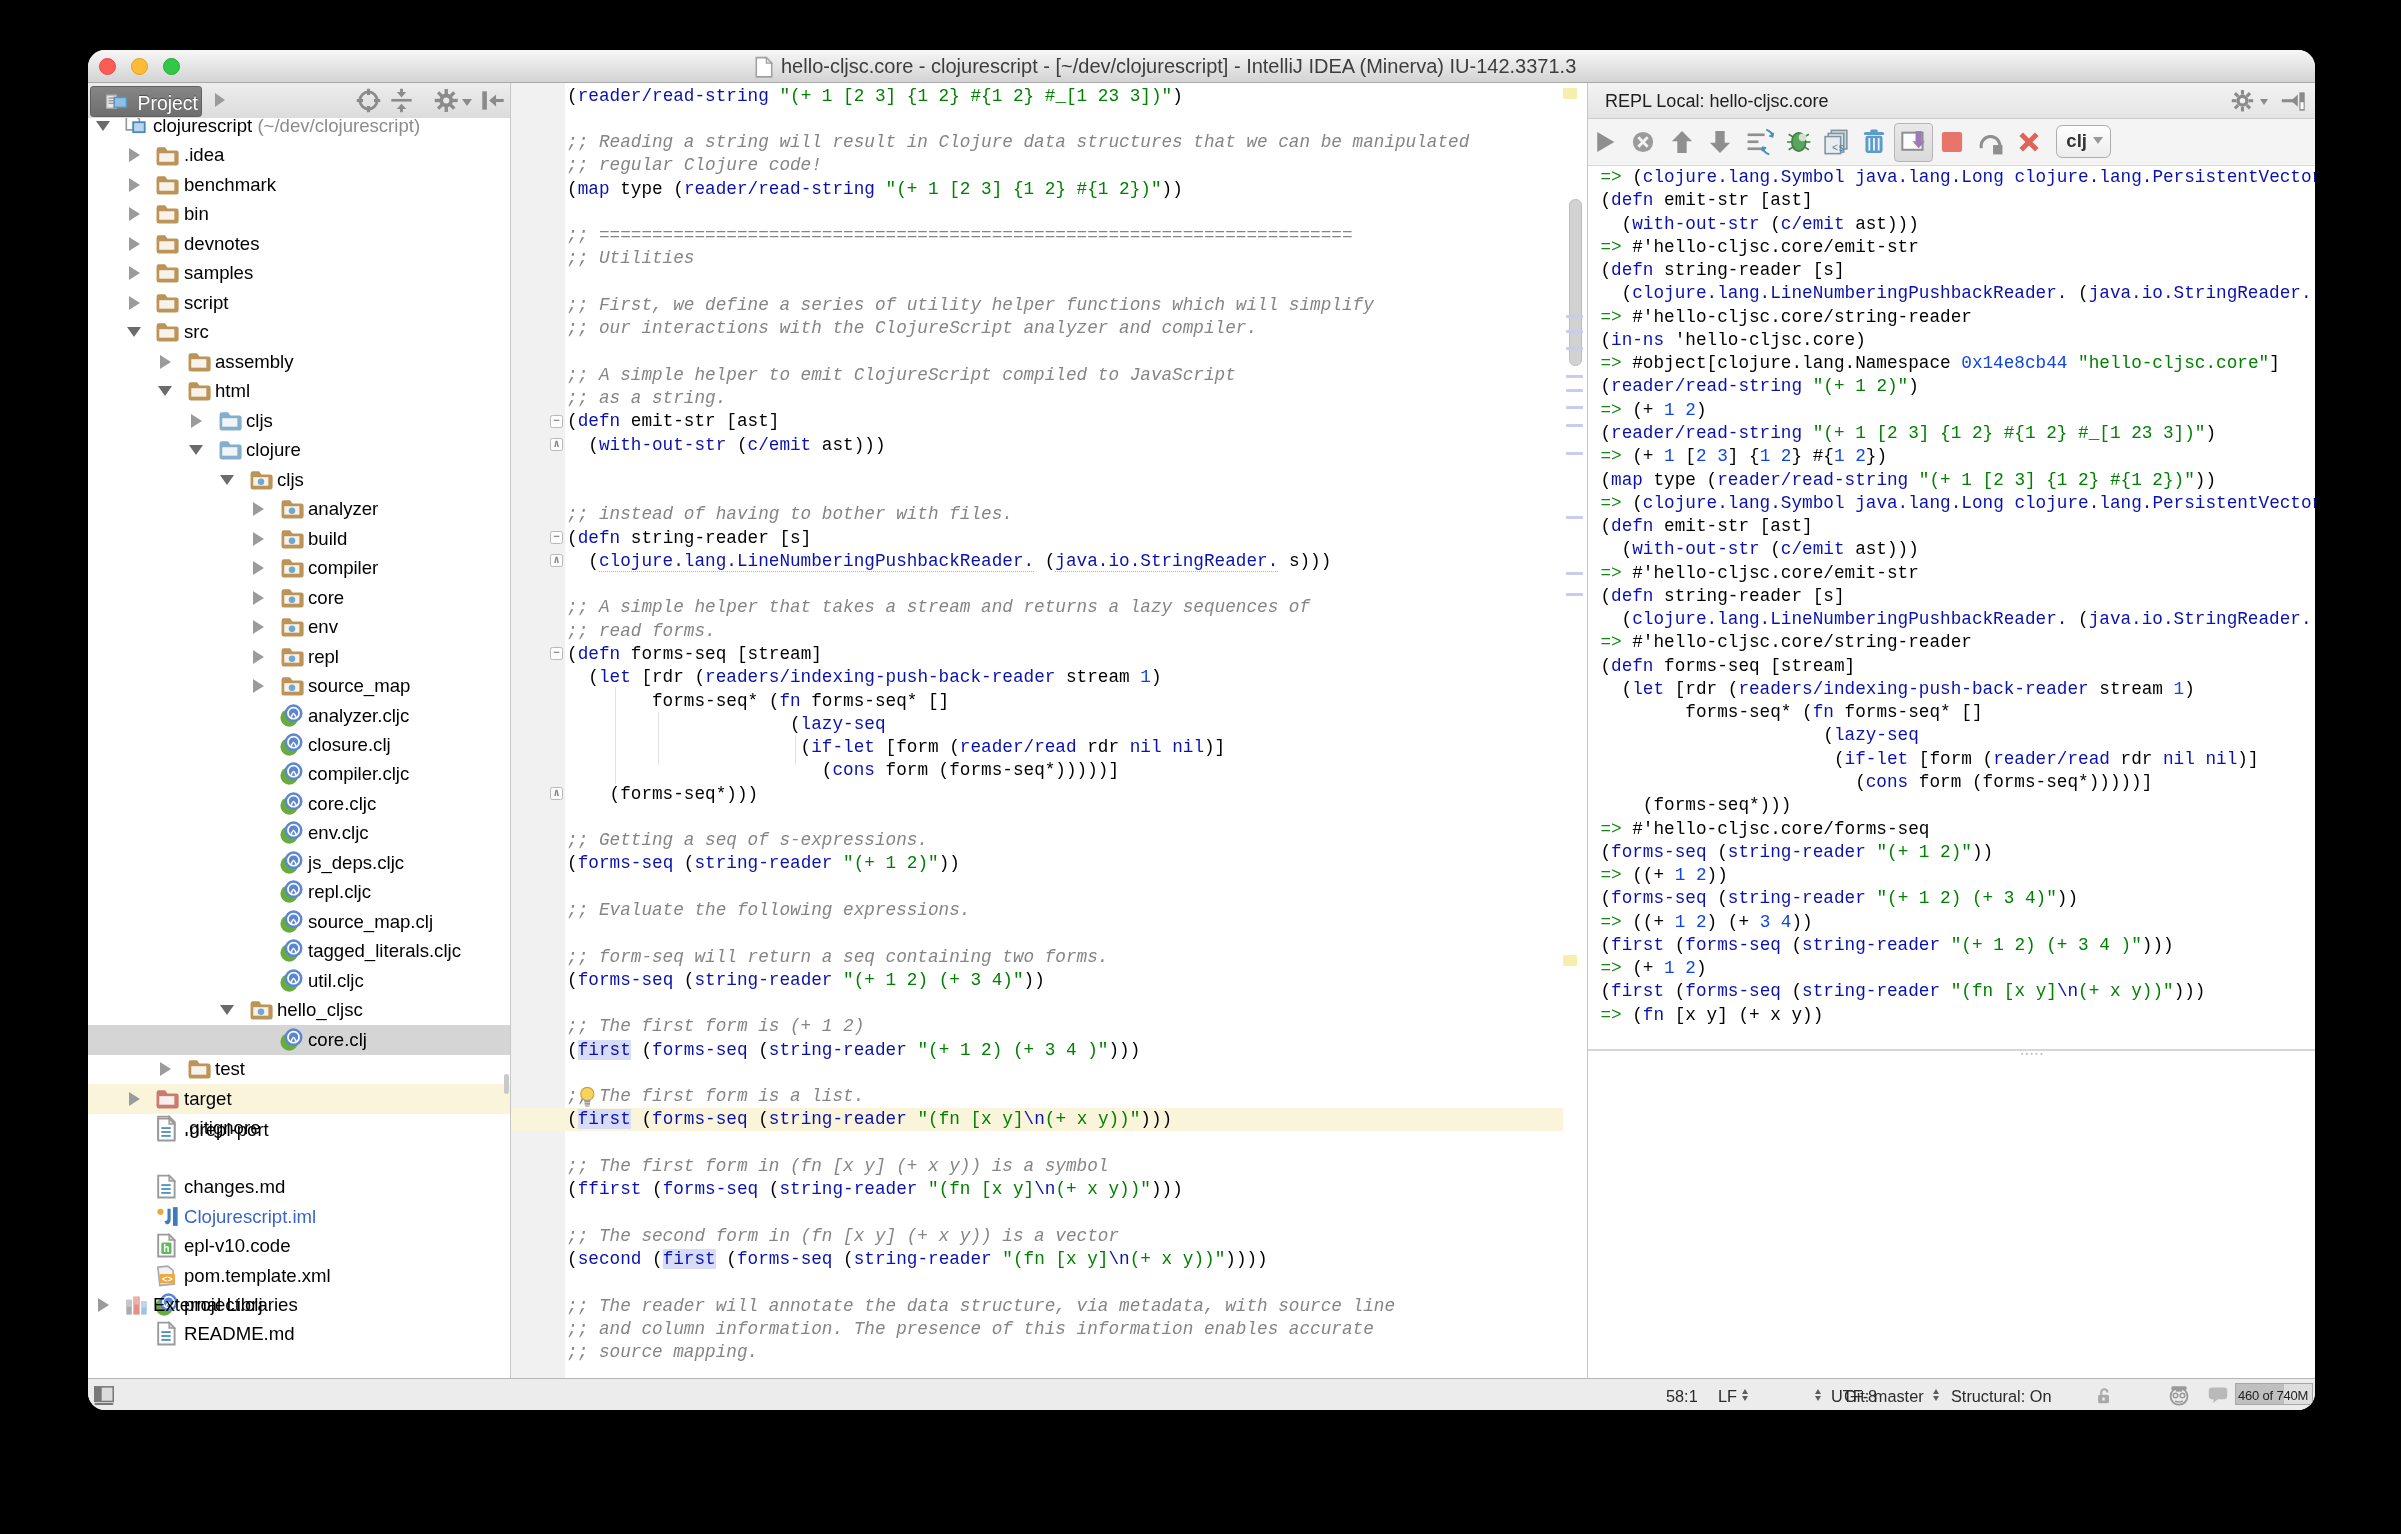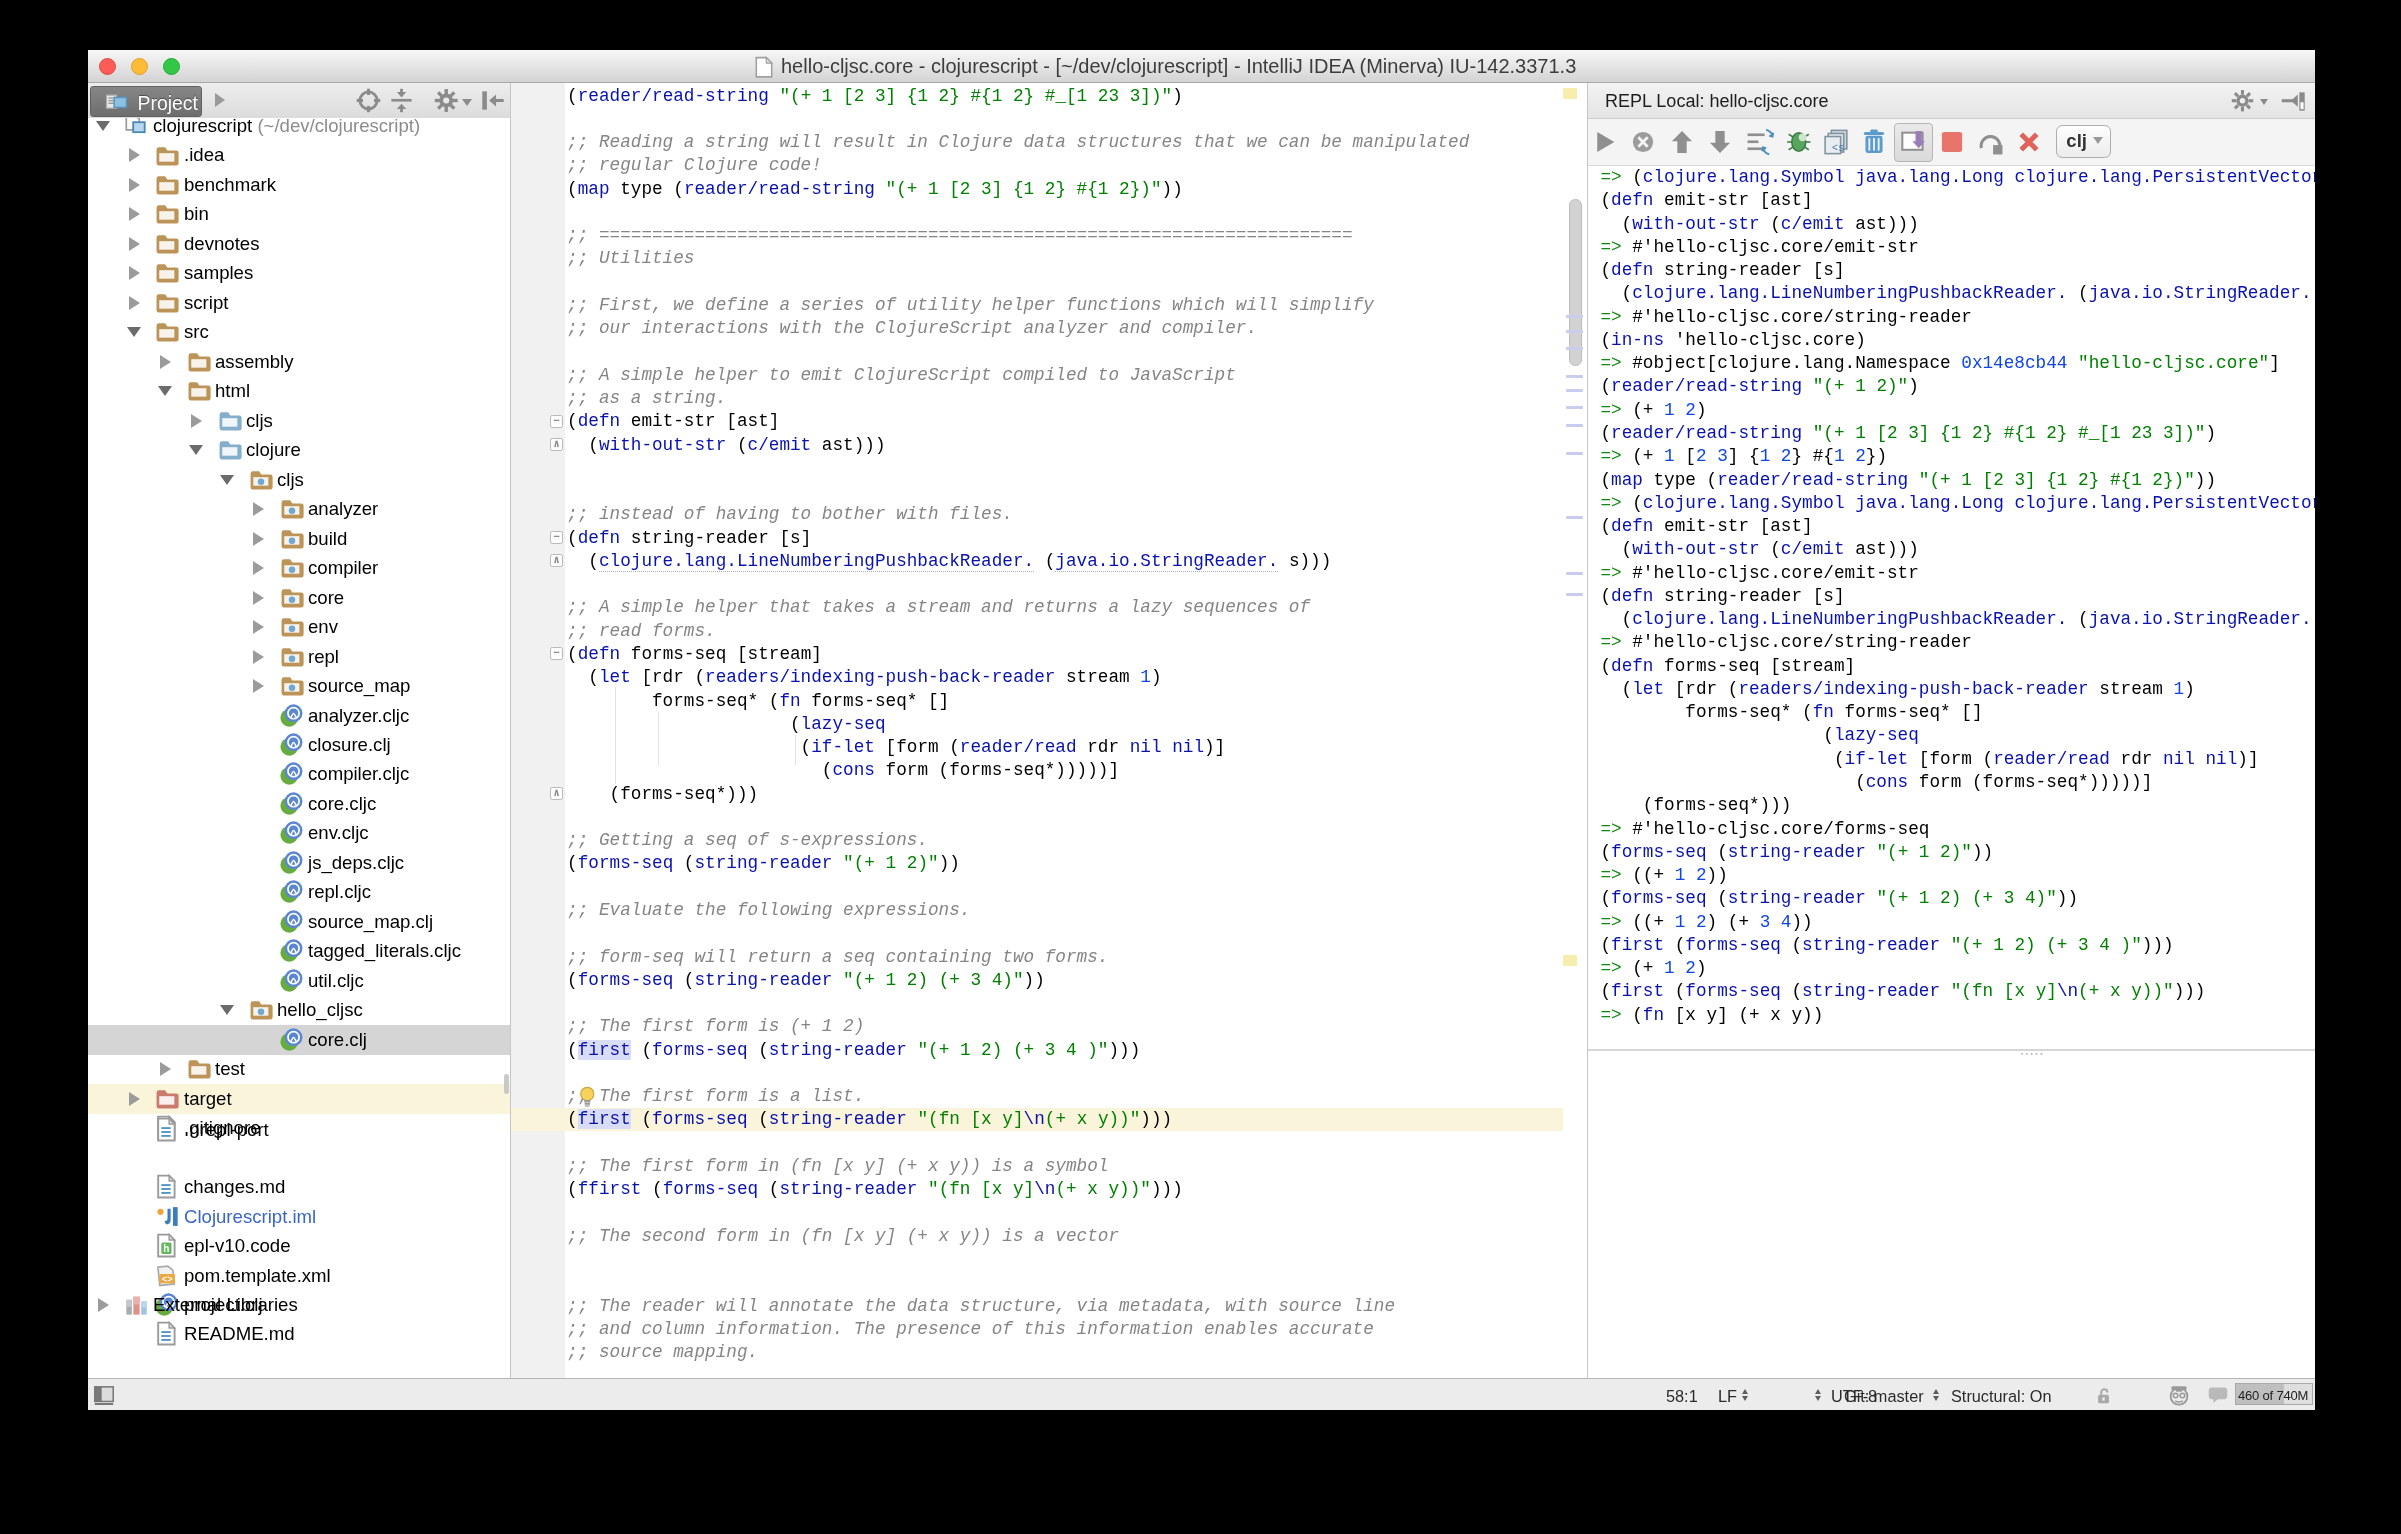--- a/index.html
+++ b/index.html
@@ -1,16 +1,16 @@
 <!DOCTYPE html>
 <html style="font-size:12.4px"><head><meta charset="utf-8"><style>
 
 *{margin:0;padding:0;box-sizing:border-box}
 html,body{width:2401px;height:1534px;background:#000;overflow:hidden}
-#win{position:absolute;left:88px;top:50px;width:2227px;height:1360px;border-radius:0;background:#fff;overflow:hidden}
+#win{position:absolute;left:88px;top:50px;width:2227px;height:1360px;border-radius:17px;background:#fff;overflow:hidden}
 .abs{position:absolute}
 #titlebar{left:0;top:0;width:2227px;height:33px;background:linear-gradient(#f7f7f7,#d3d3d3);border-bottom:0.8px solid #a9a9a9}
 .tl{top:7.8px;width:17px;height:17px;border-radius:50%}
 #title{left:693px;top:5.4px;font:20px "Liberation Sans",sans-serif;color:#3d3d3d;white-space:pre}
 #pbar{left:0;top:33px;width:422px;height:36px;background:linear-gradient(#ededed,#dcdcdc);border-bottom:0.8px solid #d2d2d2}
 #ptab{left:1.6px;top:3.1px;width:112px;height:31px;background:linear-gradient(#868686,#6e6e6e);border:0.8px solid #606060;border-radius:3.1px;color:#fff;font:19.4px "Liberation Sans",sans-serif}
 #ptab span{position:absolute;left:47px;top:4.7px;text-shadow:0 -0.8px 0.8px rgba(0,0,0,.4)}
 .psep{top:39px;width:0.8px;height:23px;background:#c2c2c2}
 #tree{left:0;top:68px;width:422px;height:1260px;background:#fff;overflow:hidden}
 .trow{position:absolute;left:0;width:422px;height:29.5px}
@@ -534,20 +534,21 @@
 <div class="eline" style="top:816px"><i class="c">;; Evaluate the following expressions.</i></div>
 <div class="eline" style="top:863px"><i class="c">;; form-seq will return a seq containing two forms.</i></div>
 <div class="eline" style="top:886px">(<i class="k">forms-seq</i> (<i class="k">string-reader</i> <i class="s">"(+ 1 2) (+ 3 4)"</i>))</div>
 <div class="eline" style="top:932px"><i class="c">;; The first form is (+ 1 2)</i></div>
 <div class="eline" style="top:956px">(<i class="f">first</i> (<i class="k">forms-seq</i> (<i class="k">string-reader</i> <i class="s">"(+ 1 2) (+ 3 4 )"</i>)))</div>
 <div class="eline" style="top:1002px"><i class="c">;; The first form is a list.</i></div>
 <div class="eline" style="top:1025px">(<i class="f">first</i> (<i class="k">forms-seq</i> (<i class="k">string-reader</i> <i class="s">"(fn [x y]</i><i class="e">\n</i><i class="s">(+ x y))"</i>)))</div>
 <div class="eline" style="top:1072px"><i class="c">;; The first form in (fn [x y] (+ x y)) is a symbol</i></div>
 <div class="eline" style="top:1095px">(<i class="k">ffirst</i> (<i class="k">forms-seq</i> (<i class="k">string-reader</i> <i class="s">"(fn [x y]</i><i class="e">\n</i><i class="s">(+ x y))"</i>)))</div>
 <div class="eline" style="top:1142px"><i class="c">;; The second form in (fn [x y] (+ x y)) is a vector</i></div>
+<div class="eline" style="top:1165px">(<i class="k">second</i> (<i class="f">first</i> (<i class="k">forms-seq</i> (<i class="k">string-reader</i> <i class="s">"(fn [x y]</i><i class="e">\n</i><i class="s">(+ x y))"</i>))))</div>
 <div class="eline" style="top:1212px"><i class="c">;; The reader will annotate the data structure, via metadata, with source line</i></div>
 <div class="eline" style="top:1235px"><i class="c">;; and column information. The presence of this information enables accurate</i></div>
 <div class="eline" style="top:1258px"><i class="c">;; source mapping.</i></div>
 </div>
 <div class="abs fold" style="left:462px;top:365px">−</div>
 <div class="abs fold" style="left:462px;top:481px">−</div>
 <div class="abs fold" style="left:462px;top:597px">−</div>
 <div class="abs fold" style="left:462px;top:388px">∧</div>
 <div class="abs fold" style="left:462px;top:504px">∧</div>
 <div class="abs fold" style="left:462px;top:737px">∧</div>

